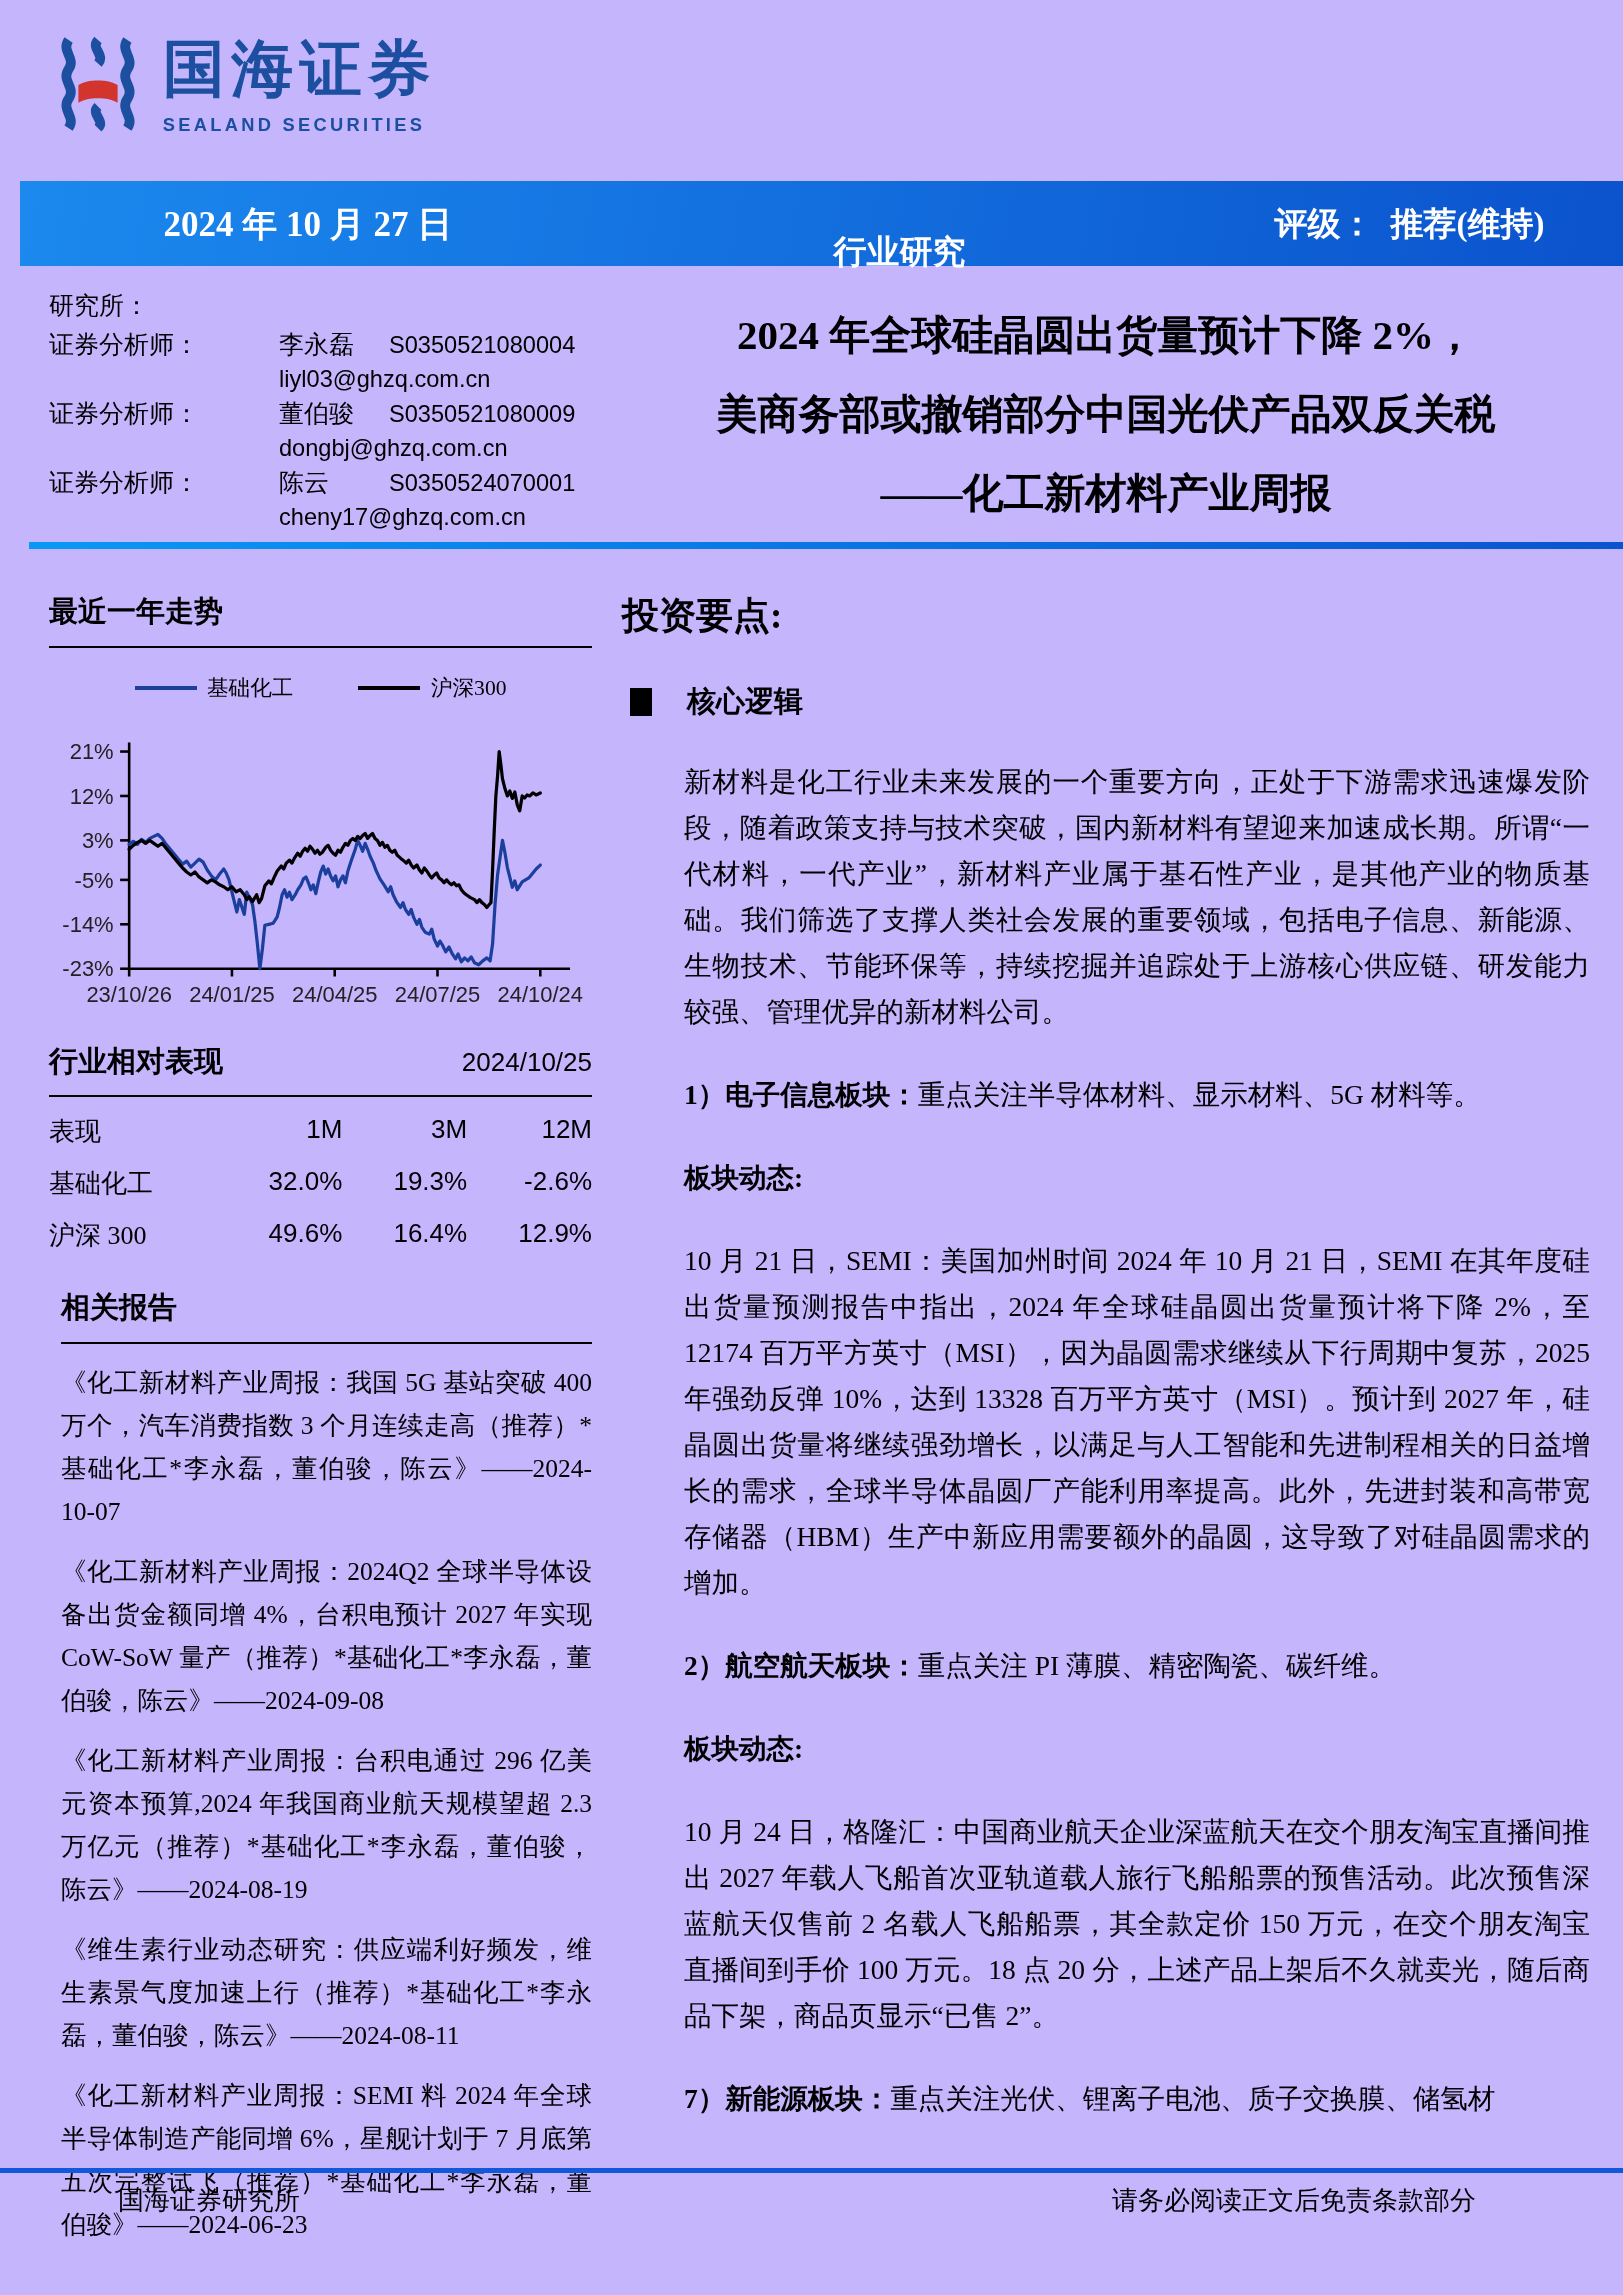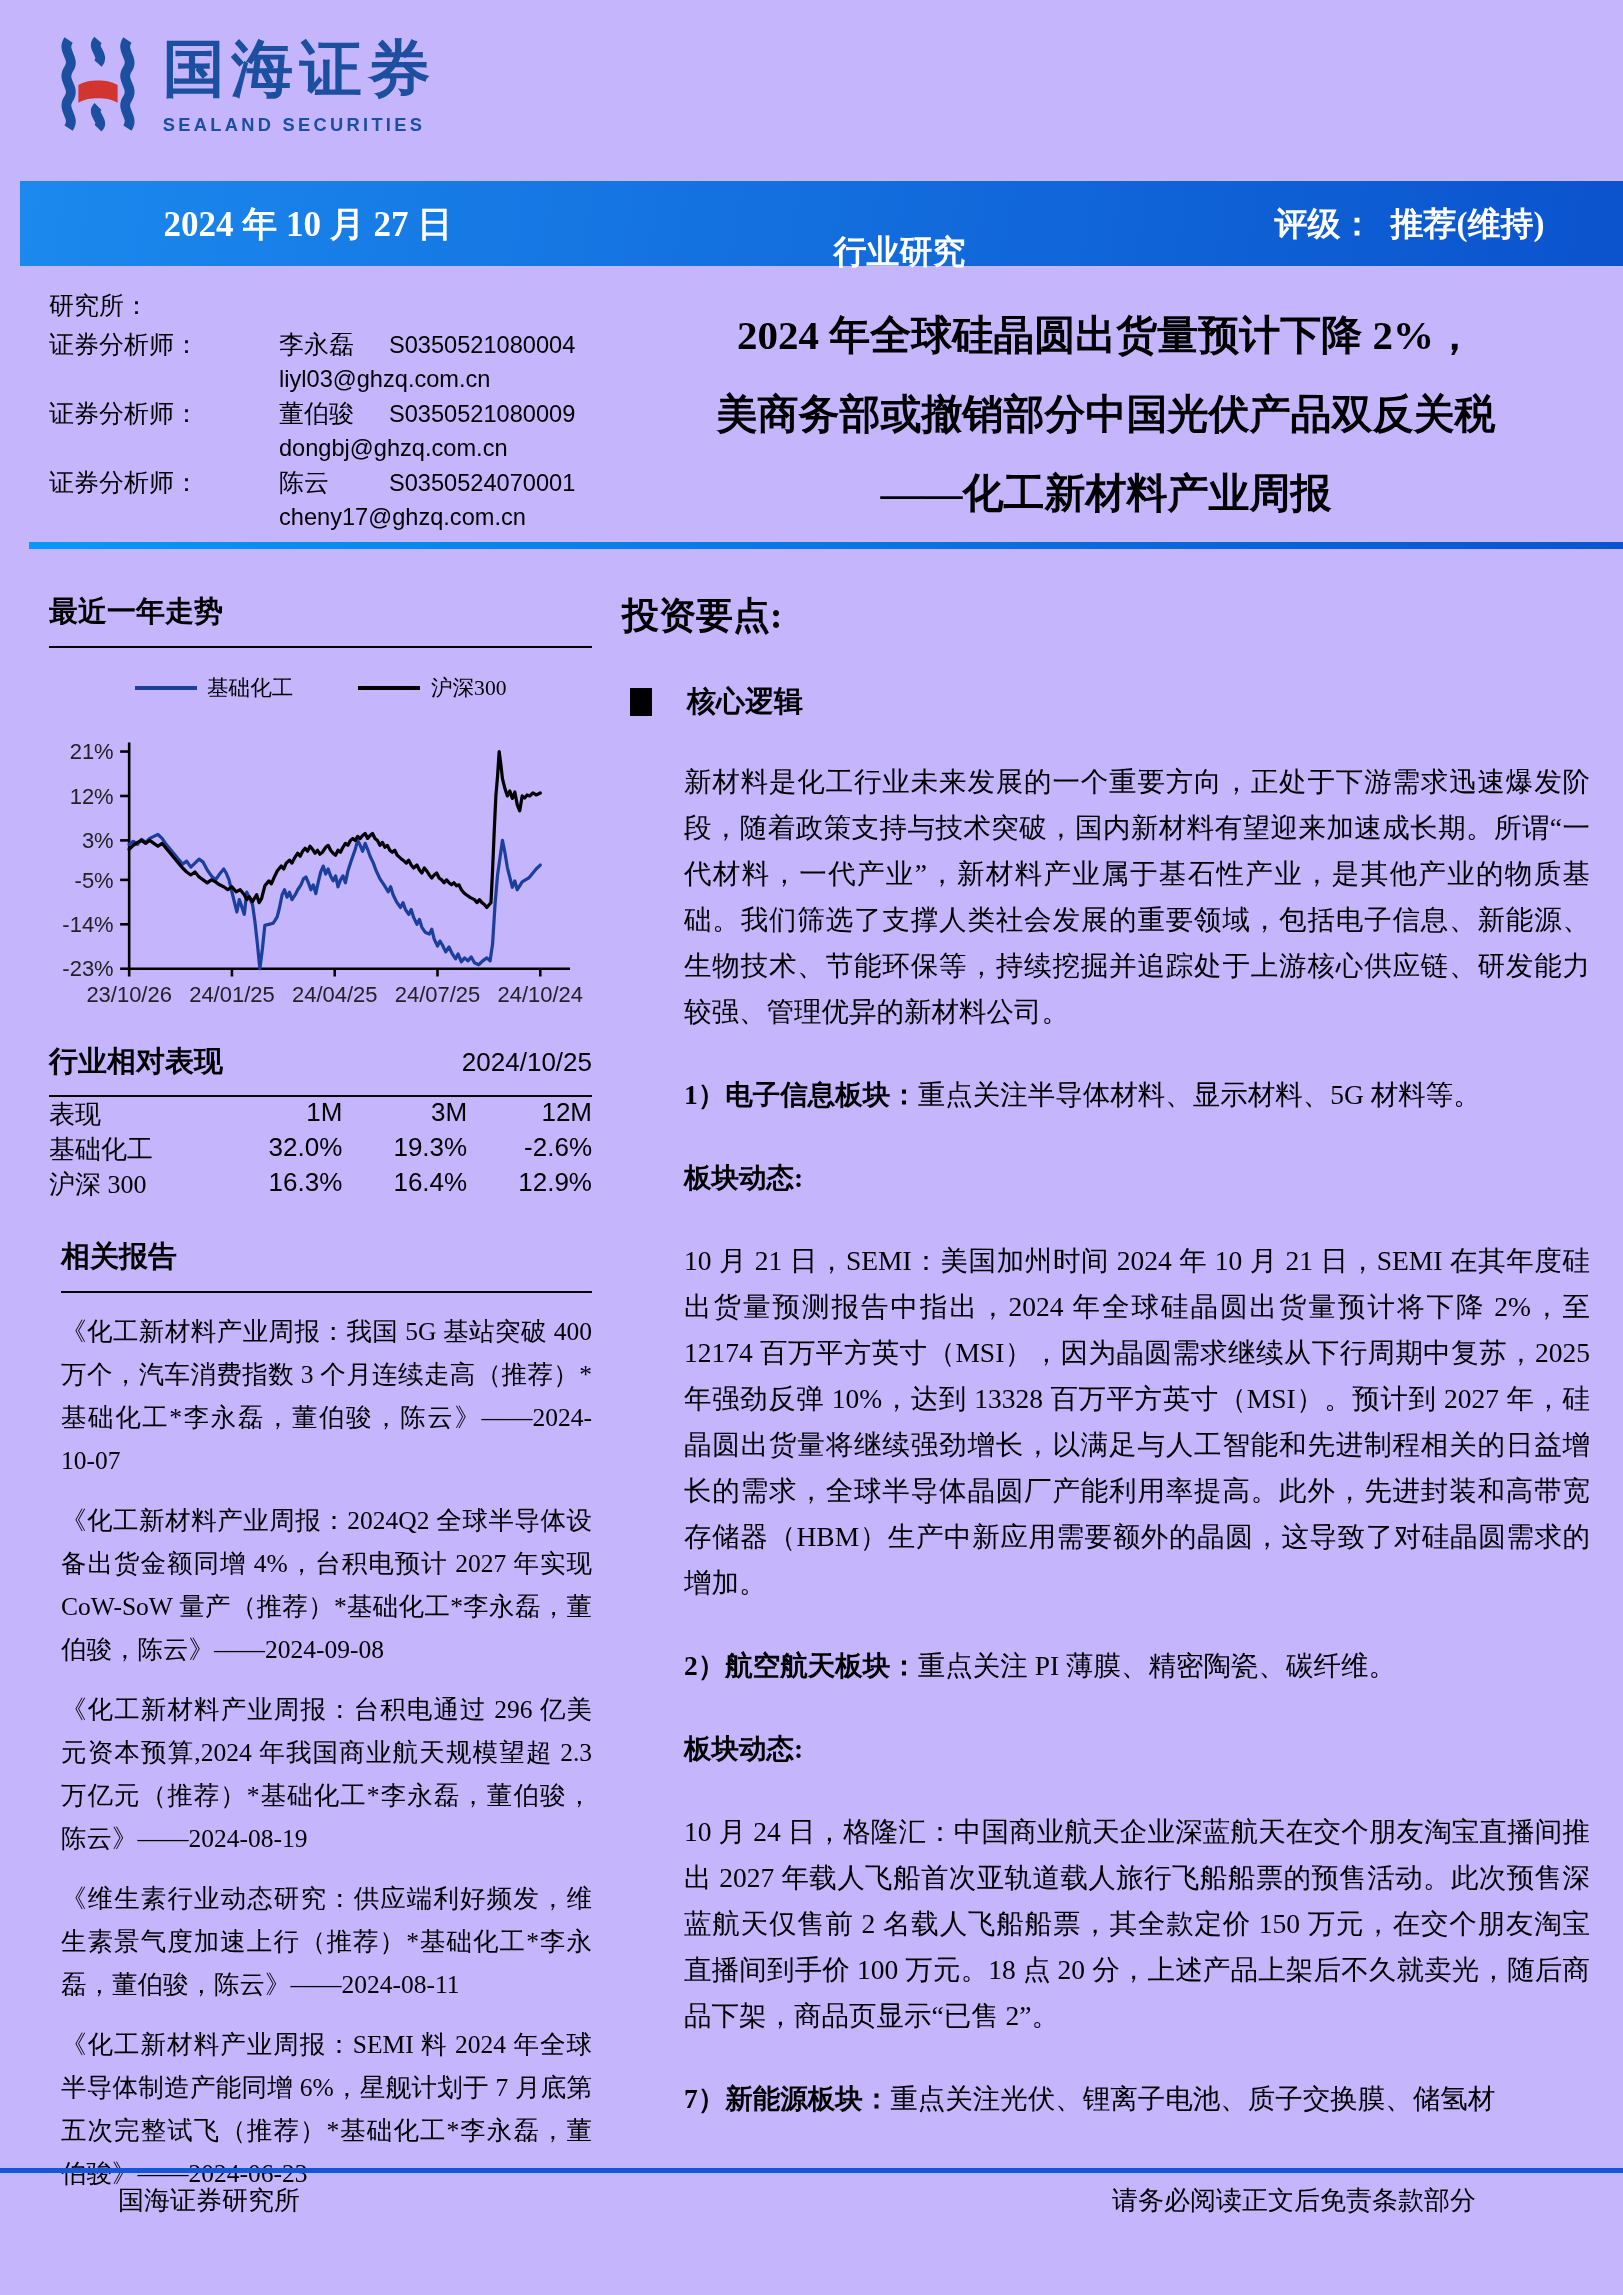--- a/index.html
+++ b/index.html
@@ -47,21 +47,21 @@
   .leg-line.hs{background:#000;}
   #trend-svg{display:block;width:543px;margin-top:2.6px;}
   #trend-svg text{font-family:"Liberation Sans","DejaVu Sans",sans-serif;}
 
   .rel-block{margin-top:33px;}
   .rel-head{display:flex;justify-content:space-between;align-items:baseline;
             padding-bottom:13px;border-bottom:2.6px solid #000;}
   .rel-title{font-size:29px;font-weight:bold;}
   .rel-date{font-size:26px;font-family:"Liberation Sans","DejaVu Sans",sans-serif;}
   .rel-grid{display:grid;grid-template-columns:1.35fr 1fr 1fr 1fr;font-size:26px;}
-  .rel-grid .c{}
+  .rel-grid .c{padding-top:17px;}
   .rel-grid .num{text-align:right;font-family:"Liberation Sans","DejaVu Sans",sans-serif;}
 
   .reports-block{margin-top:35px;margin-left:12px;}
   .report{font-size:25.5px;line-height:43px;text-align:justify;margin:17px 0 0;}
 
   
   .right-col{position:absolute;left:622px;top:591px;width:968px;}
   .invest-h{font-size:37px;font-weight:bold;margin:0 0 41px;}
   .bullet-row{display:flex;align-items:center;gap:35px;margin:0 0 37px 7.9px;}
   .sq{width:22px;height:27.5px;background:#000;flex:0 0 auto;}
@@ -196,21 +196,21 @@
         <span class="c num">1M</span>
         <span class="c num">3M</span>
         <span class="c num">12M</span>
 
         <span class="c">基础化工</span>
         <span class="c num">32.0%</span>
         <span class="c num">19.3%</span>
         <span class="c num">-2.6%</span>
 
         <span class="c">沪深 300</span>
-        <span class="c num">16.3%</span>
+        <span class="c num">49.6%</span>
         <span class="c num">16.4%</span>
         <span class="c num">12.9%</span>
       </div>
     </div>
 
     <div class="reports-block">
       <h3 class="sec-h">相关报告</h3>
       <p class="report">《化工新材料产业周报：我国 5G 基站突破 400 万个，汽车消费指数 3 个月连续走高（推荐）*基础化工*李永磊，董伯骏，陈云》——2024-10-07</p>
       <p class="report">《化工新材料产业周报：2024Q2 全球半导体设备出货金额同增 4%，台积电预计 2027 年实现 CoW-SoW 量产（推荐）*基础化工*李永磊，董伯骏，陈云》——2024-09-08</p>
       <p class="report">《化工新材料产业周报：台积电通过 296 亿美元资本预算,2024 年我国商业航天规模望超 2.3 万亿元（推荐）*基础化工*李永磊，董伯骏，陈云》——2024-08-19</p>

